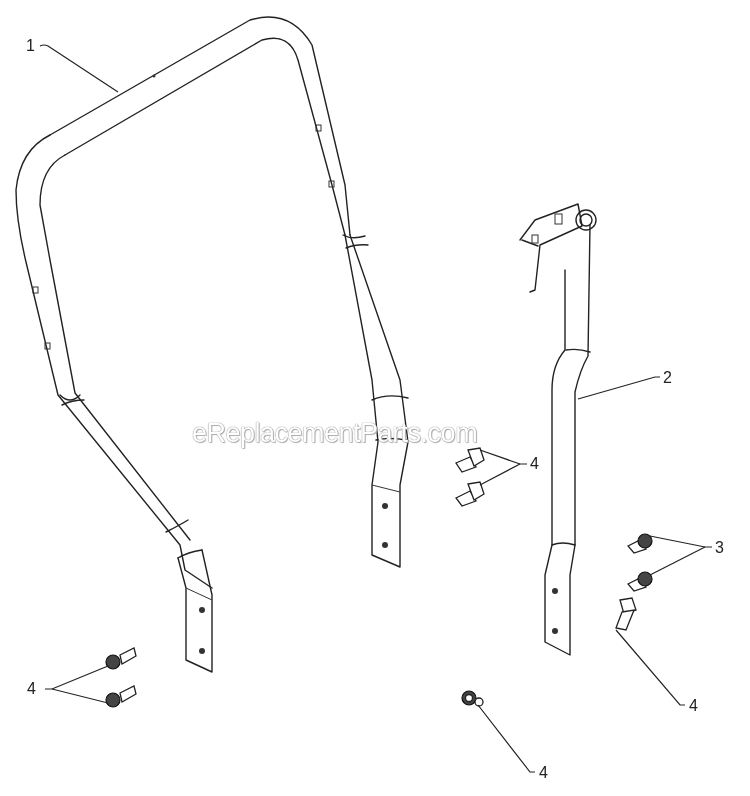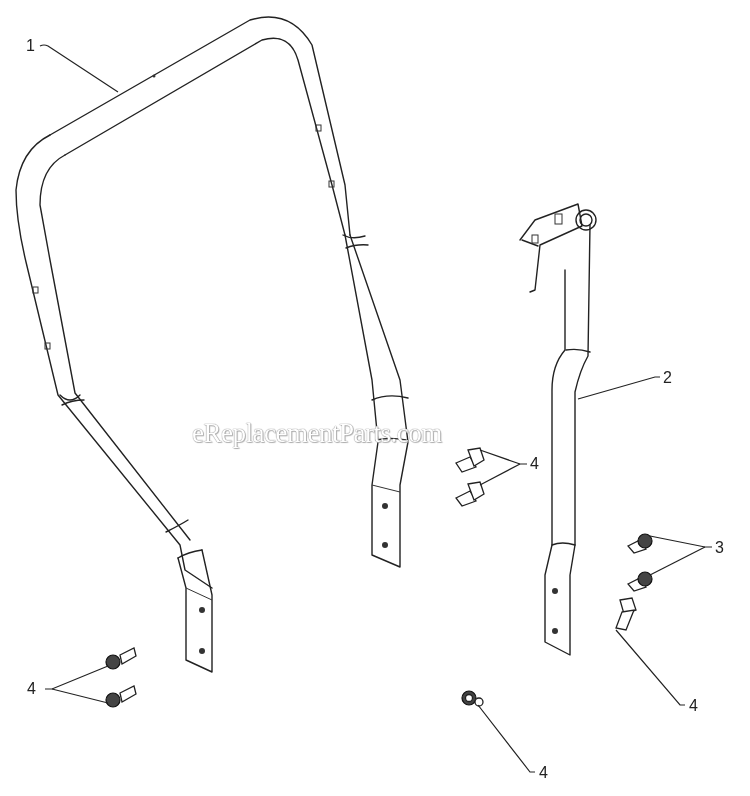--- a/index.html
+++ b/index.html
@@ -1,19 +1,19 @@
 <!DOCTYPE html>
 <html><head>
 <meta charset="utf-8">
 <style>
   html, body { margin: 0; padding: 0; background: #ffffff; }
   body { width: 750px; height: 796px; position: relative; overflow: hidden; font-family: "Liberation Sans", sans-serif; }
   #diagram { position: absolute; left: 0; top: 0; width: 750px; height: 796px; }
   .callout { position: absolute; font-family: "Liberation Sans", sans-serif; font-size: 16px; color: #222; line-height: 1; }
-  .watermark { position: absolute; left: 192px; top: 418px; font-family: Liberation Serif, serif; font-size: 27px; color: #ffffff; letter-spacing: -0.5px;
+  .watermark { position: absolute; left: 192px; top: 418px; font-family: Liberation Sans, sans-serif; font-size: 27px; color: #ffffff; letter-spacing: -0.5px;
     text-shadow: 0 0 1px #8a8a8a, 0 0 1px #8a8a8a, 1px 1px 1px #b5b5b5; white-space: nowrap; }
   svg .part { fill: none; stroke: #222; stroke-width: 1.4; stroke-linecap: round; stroke-linejoin: round; }
   svg .thin { fill: none; stroke: #333; stroke-width: 1; }
   svg .leader { fill: none; stroke: #222; stroke-width: 1.2; }
   svg .hole { fill: #333; }
   svg .hw { fill: #fff; stroke: #222; stroke-width: 1.3; }
   svg .hwdark { fill: #444; stroke: #111; stroke-width: 1.2; }
 </style>
 </head>
 <body>

